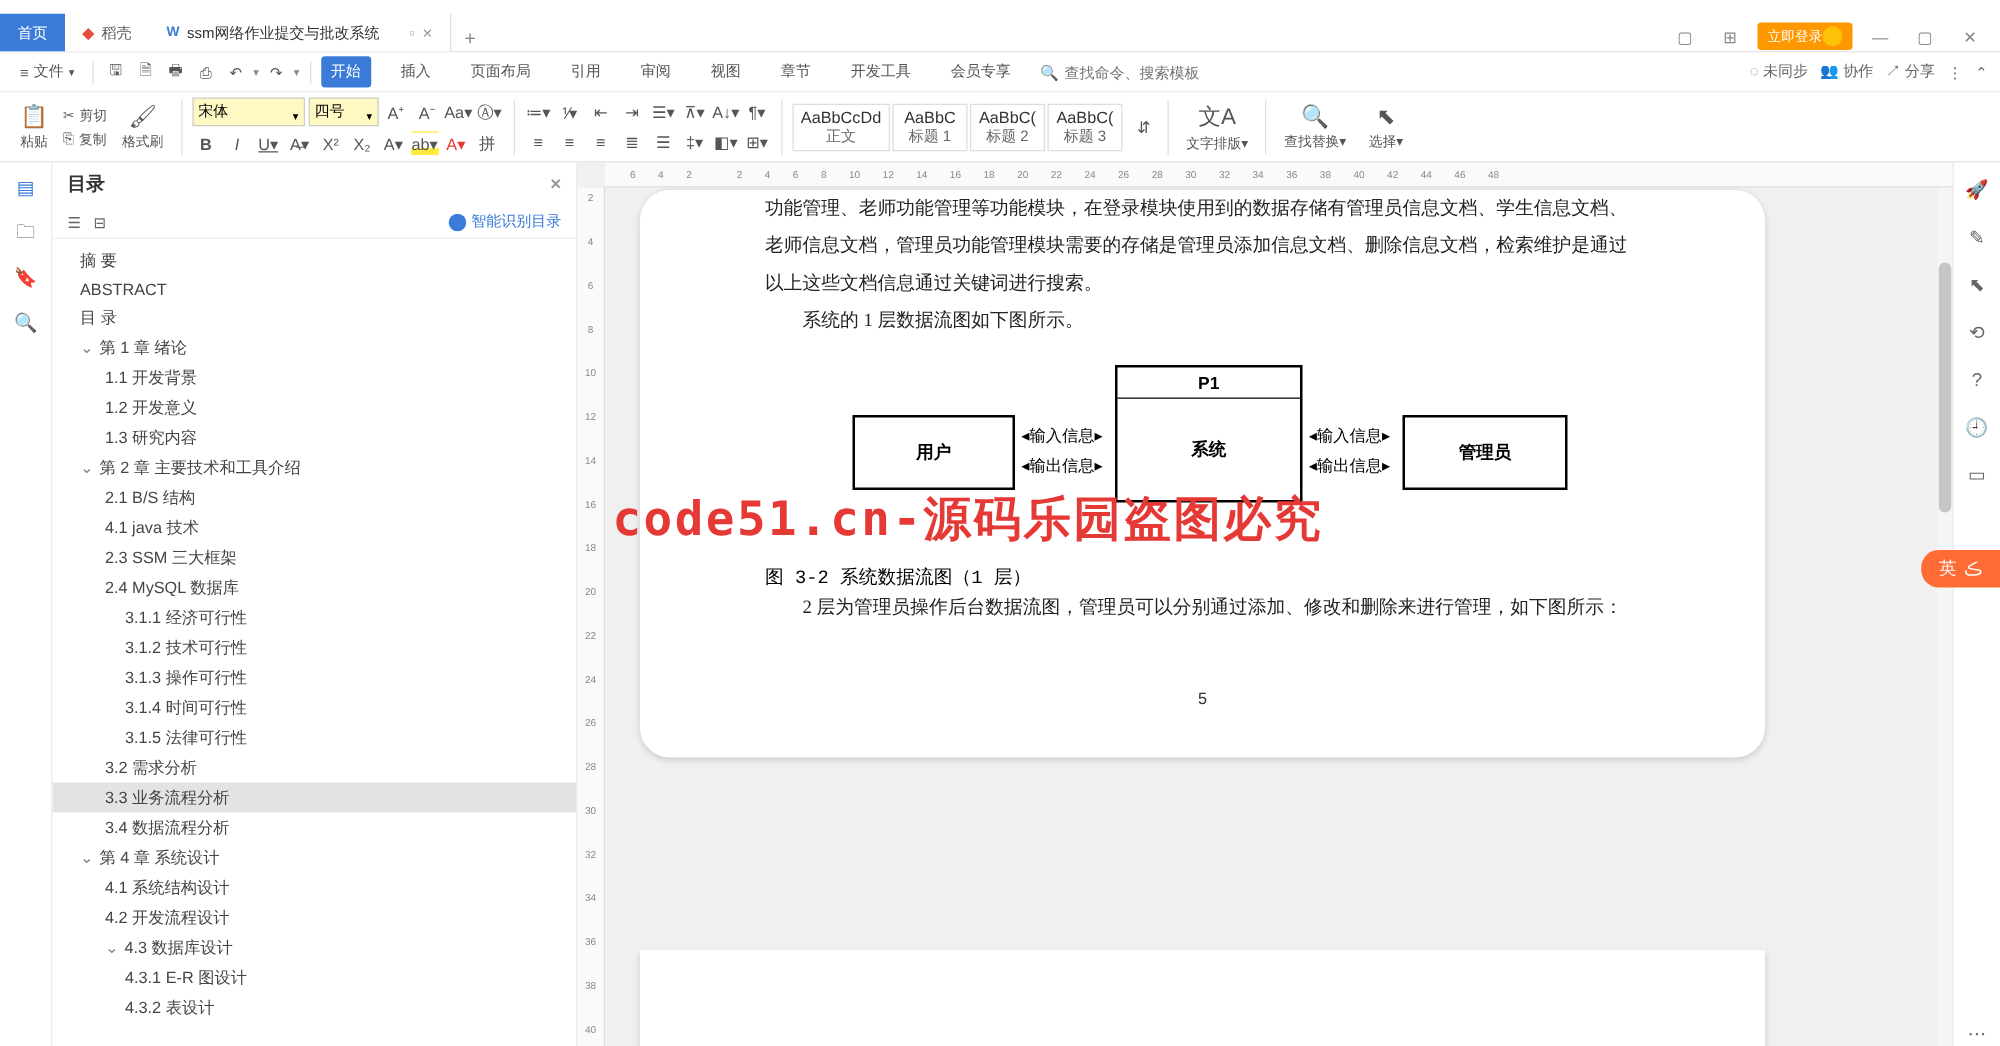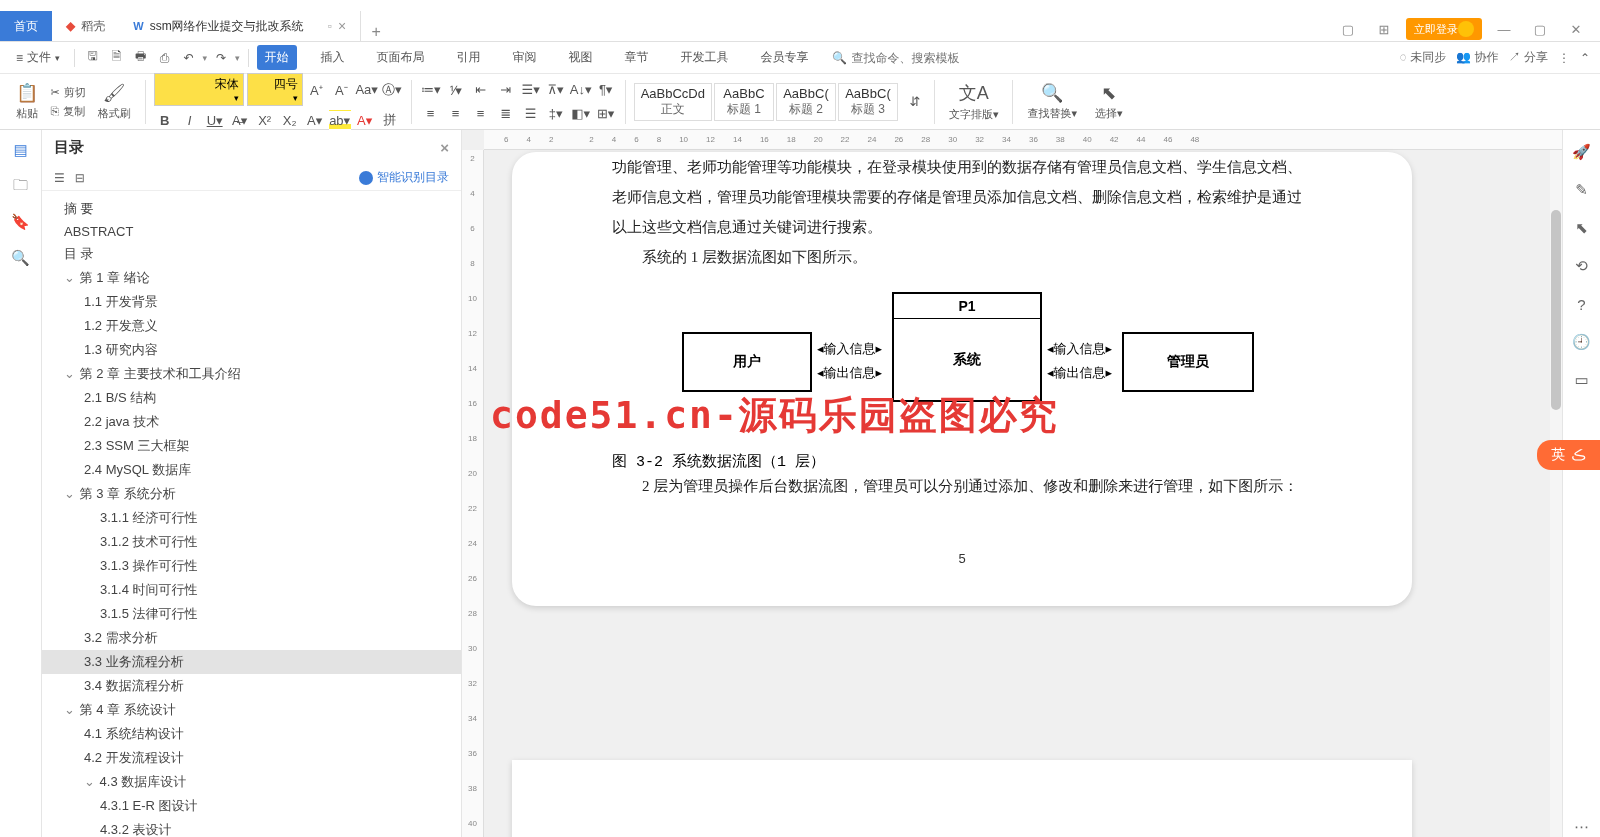--- a/index.html
+++ b/index.html
@@ -20,21 +20,21 @@
 .menu-sep{width:1px;height:18px;background:#ddd;margin:0 4px;}
 .menu-icon{width:20px;height:20px;display:flex;align-items:center;justify-content:center;color:#555;}
 .menu-tab{padding:4px 8px;cursor:pointer;}
 .menu-tab.active{background:#3a7bd8;color:#fff;border-radius:3px;}
 .menu-search{display:flex;align-items:center;gap:4px;color:#aaa;margin-left:12px;}
 .menu-search input{border:none;outline:none;font-size:12px;width:140px;}
 .menu-right{margin-left:auto;display:flex;gap:10px;align-items:center;color:#666;}
 .ribbon{height:56px;background:#fff;display:flex;align-items:center;padding:0 10px;gap:6px;border-bottom:1px solid #ddd;}
 .ribbon-btn{display:flex;flex-direction:column;align-items:center;justify-content:center;padding:2px 6px;font-size:11px;color:#555;gap:2px;height:48px;}
 .ribbon-sep{width:1px;height:44px;background:#e0e0e0;margin:0 2px;}
-.ribbon-sel{border:1px solid #ccc;padding:2px 4px;font-size:12px;min-width:70px;display:flex;align-items:flex-end;justify-content:space-between;background:#fde047;flex-direction:column;}
+.ribbon-sel{border:1px solid #ccc;padding:2px 4px;font-size:12px;min-width:70px;display:flex;align-items:flex-end;justify-content:space-between;background:#fef9c3;}
 .ribbon-row{display:flex;flex-direction:column;gap:4px;}
 .ribbon-hrow{display:flex;gap:3px;align-items:center;}
 .fmt-btn{width:22px;height:20px;display:flex;align-items:center;justify-content:center;font-size:13px;color:#555;border:1px solid transparent;}
 .style-box{border:1px solid #ddd;padding:2px 6px;font-size:11px;text-align:center;min-width:60px;}
 .style-prev{font-size:13px;color:#333;}
 .style-name{font-size:12px;color:#666;}
 .main{display:flex;height:calc(837px - 30px - 32px - 56px);}
 .left-rail{width:42px;background:#fff;border-right:1px solid #e5e5e5;display:flex;flex-direction:column;align-items:center;padding-top:8px;gap:12px;}
 .rail-icon{width:24px;height:24px;display:flex;align-items:center;justify-content:center;color:#666;font-size:15px;}
 .rail-icon.active{color:#3a7bd8;}
@@ -273,24 +273,23 @@
     <div class="outline-tree" id="outline-tree">
         <div class="tree-item l0">摘  要</div>
         <div class="tree-item l0">ABSTRACT</div>
         <div class="tree-item l0">目  录</div>
         <div class="tree-item l1"><span class="tree-toggle">⌄</span> 第 1 章  绪论</div>
         <div class="tree-item l2">1.1 开发背景</div>
         <div class="tree-item l2">1.2 开发意义</div>
         <div class="tree-item l2">1.3 研究内容</div>
         <div class="tree-item l1"><span class="tree-toggle">⌄</span> 第 2 章  主要技术和工具介绍</div>
         <div class="tree-item l2">2.1 B/S 结构</div>
-        <div class="tree-item l2">2.2 java 技术</div>
+        <div class="tree-item l2">4.1 java 技术</div>
         <div class="tree-item l2">2.3 SSM 三大框架</div>
         <div class="tree-item l2">2.4 MySQL 数据库</div>
-        <div class="tree-item l1"><span class="tree-toggle">⌄</span> 第 3 章  系统分析</div>
         <div class="tree-item l3">3.1.1 经济可行性</div>
         <div class="tree-item l3">3.1.2 技术可行性</div>
         <div class="tree-item l3">3.1.3 操作可行性</div>
         <div class="tree-item l3">3.1.4  时间可行性</div>
         <div class="tree-item l3">3.1.5  法律可行性</div>
         <div class="tree-item l2">3.2 需求分析</div>
         <div class="tree-item l2 selected">3.3 业务流程分析</div>
         <div class="tree-item l2">3.4 数据流程分析</div>
         <div class="tree-item l1"><span class="tree-toggle">⌄</span> 第 4 章  系统设计</div>
         <div class="tree-item l2">4.1 系统结构设计</div>

